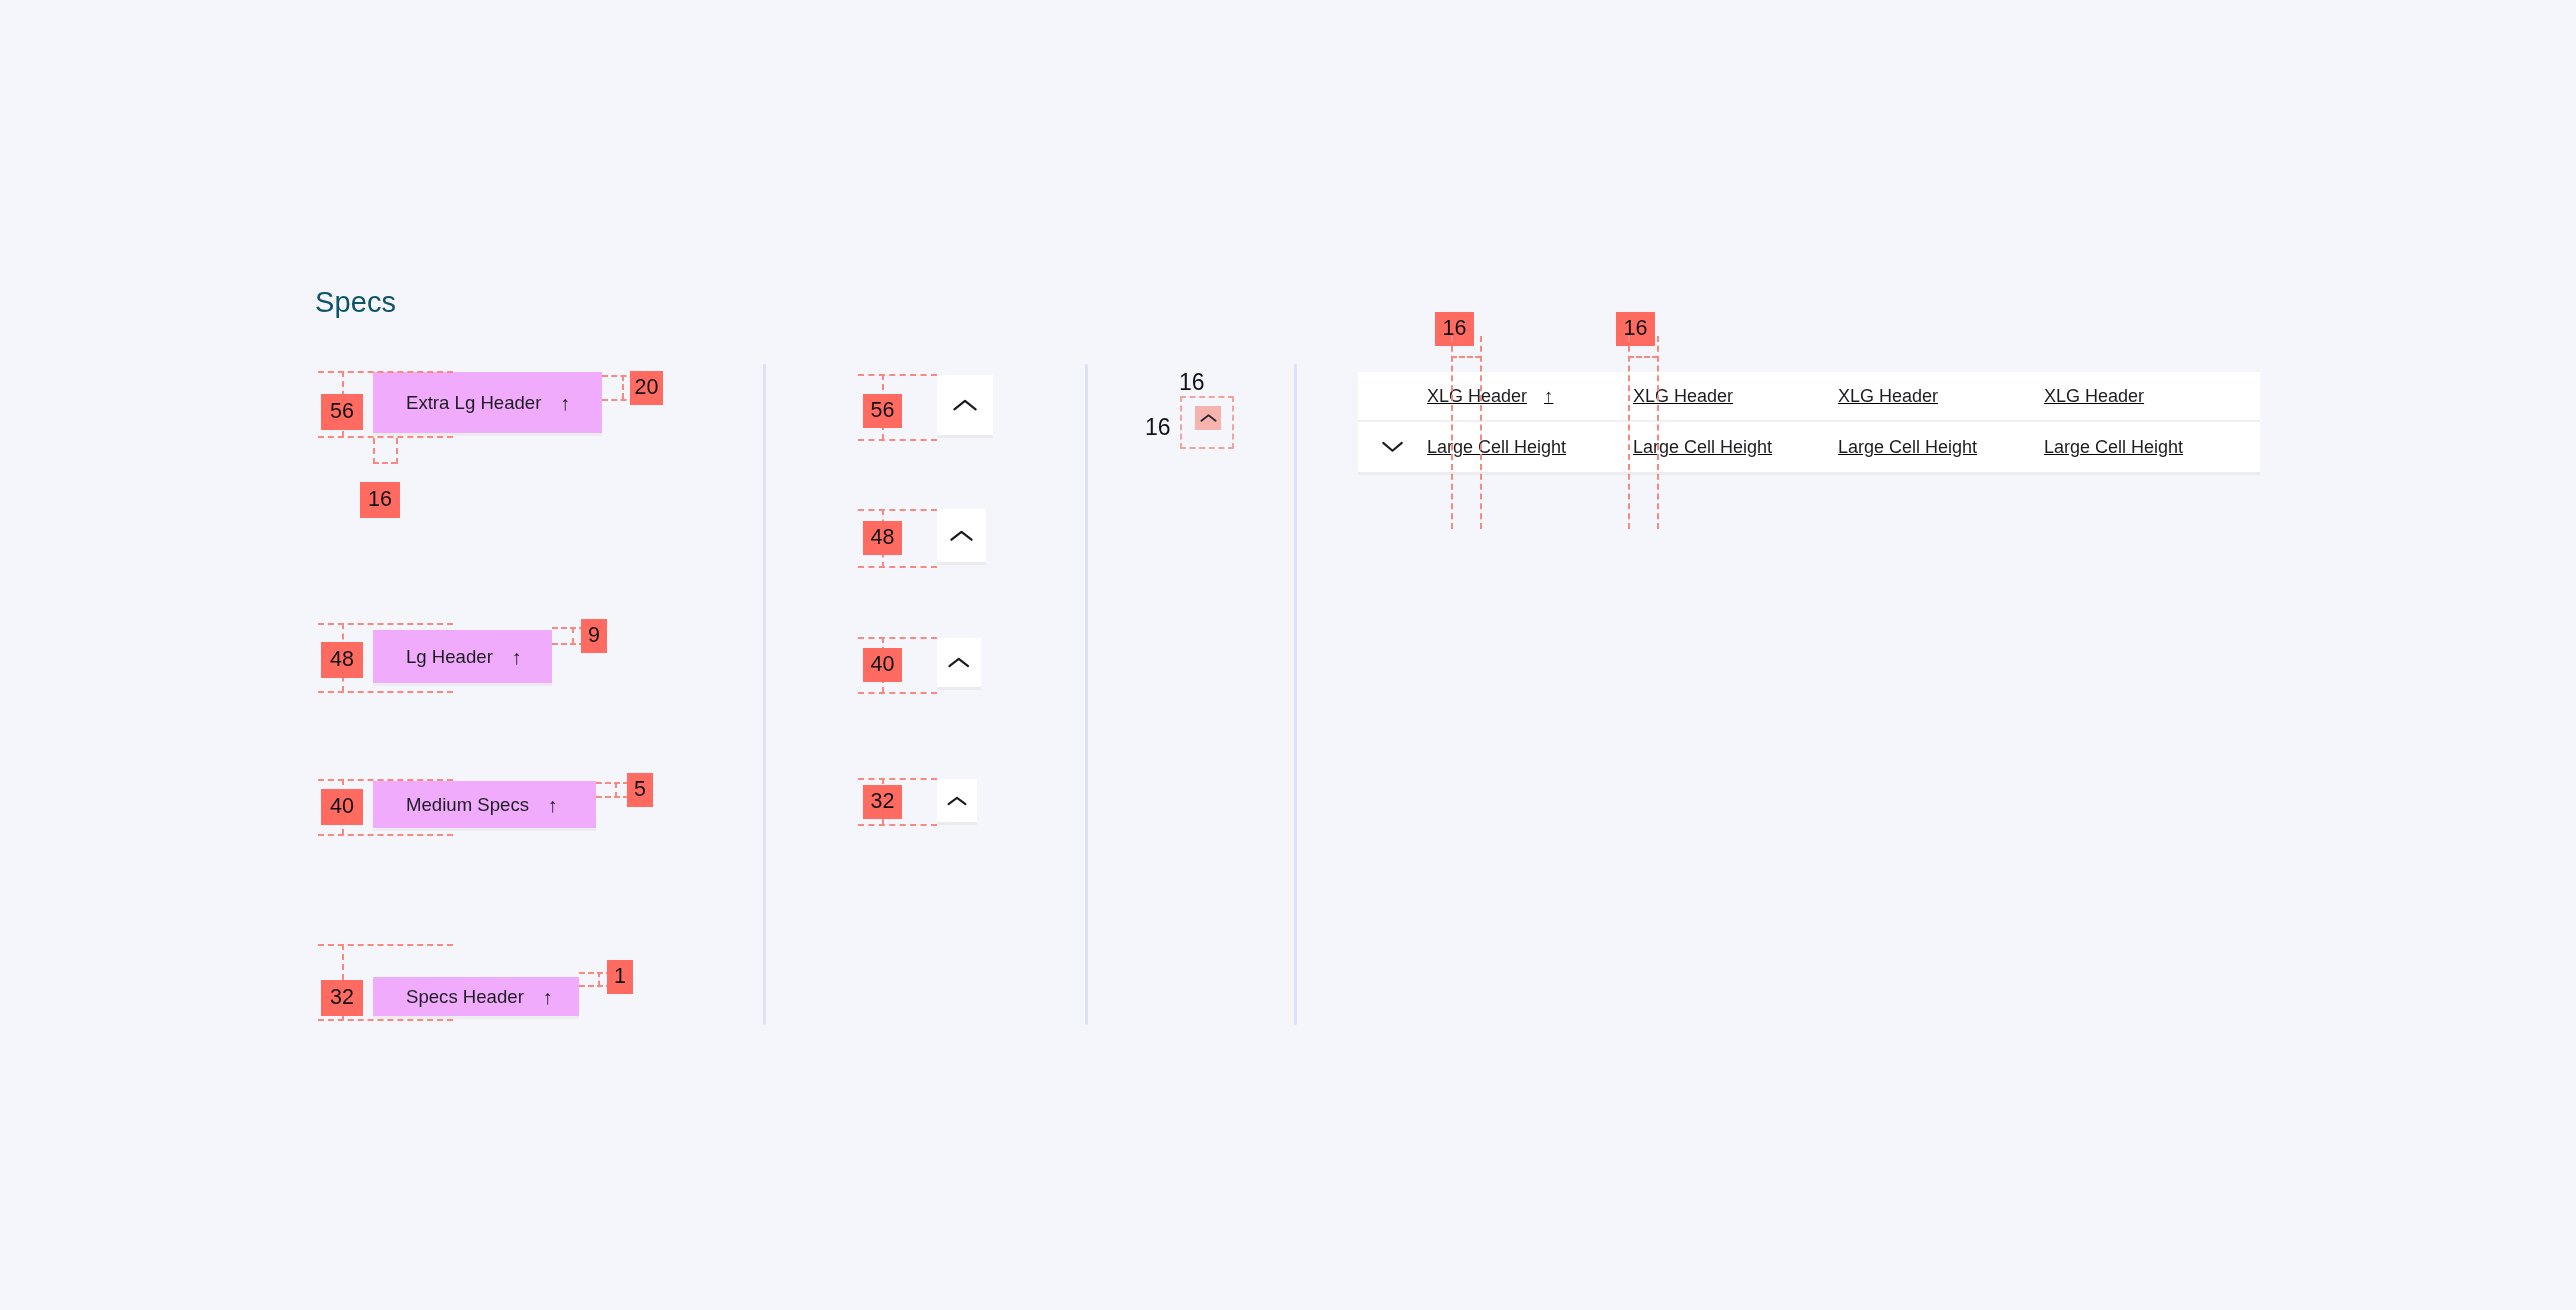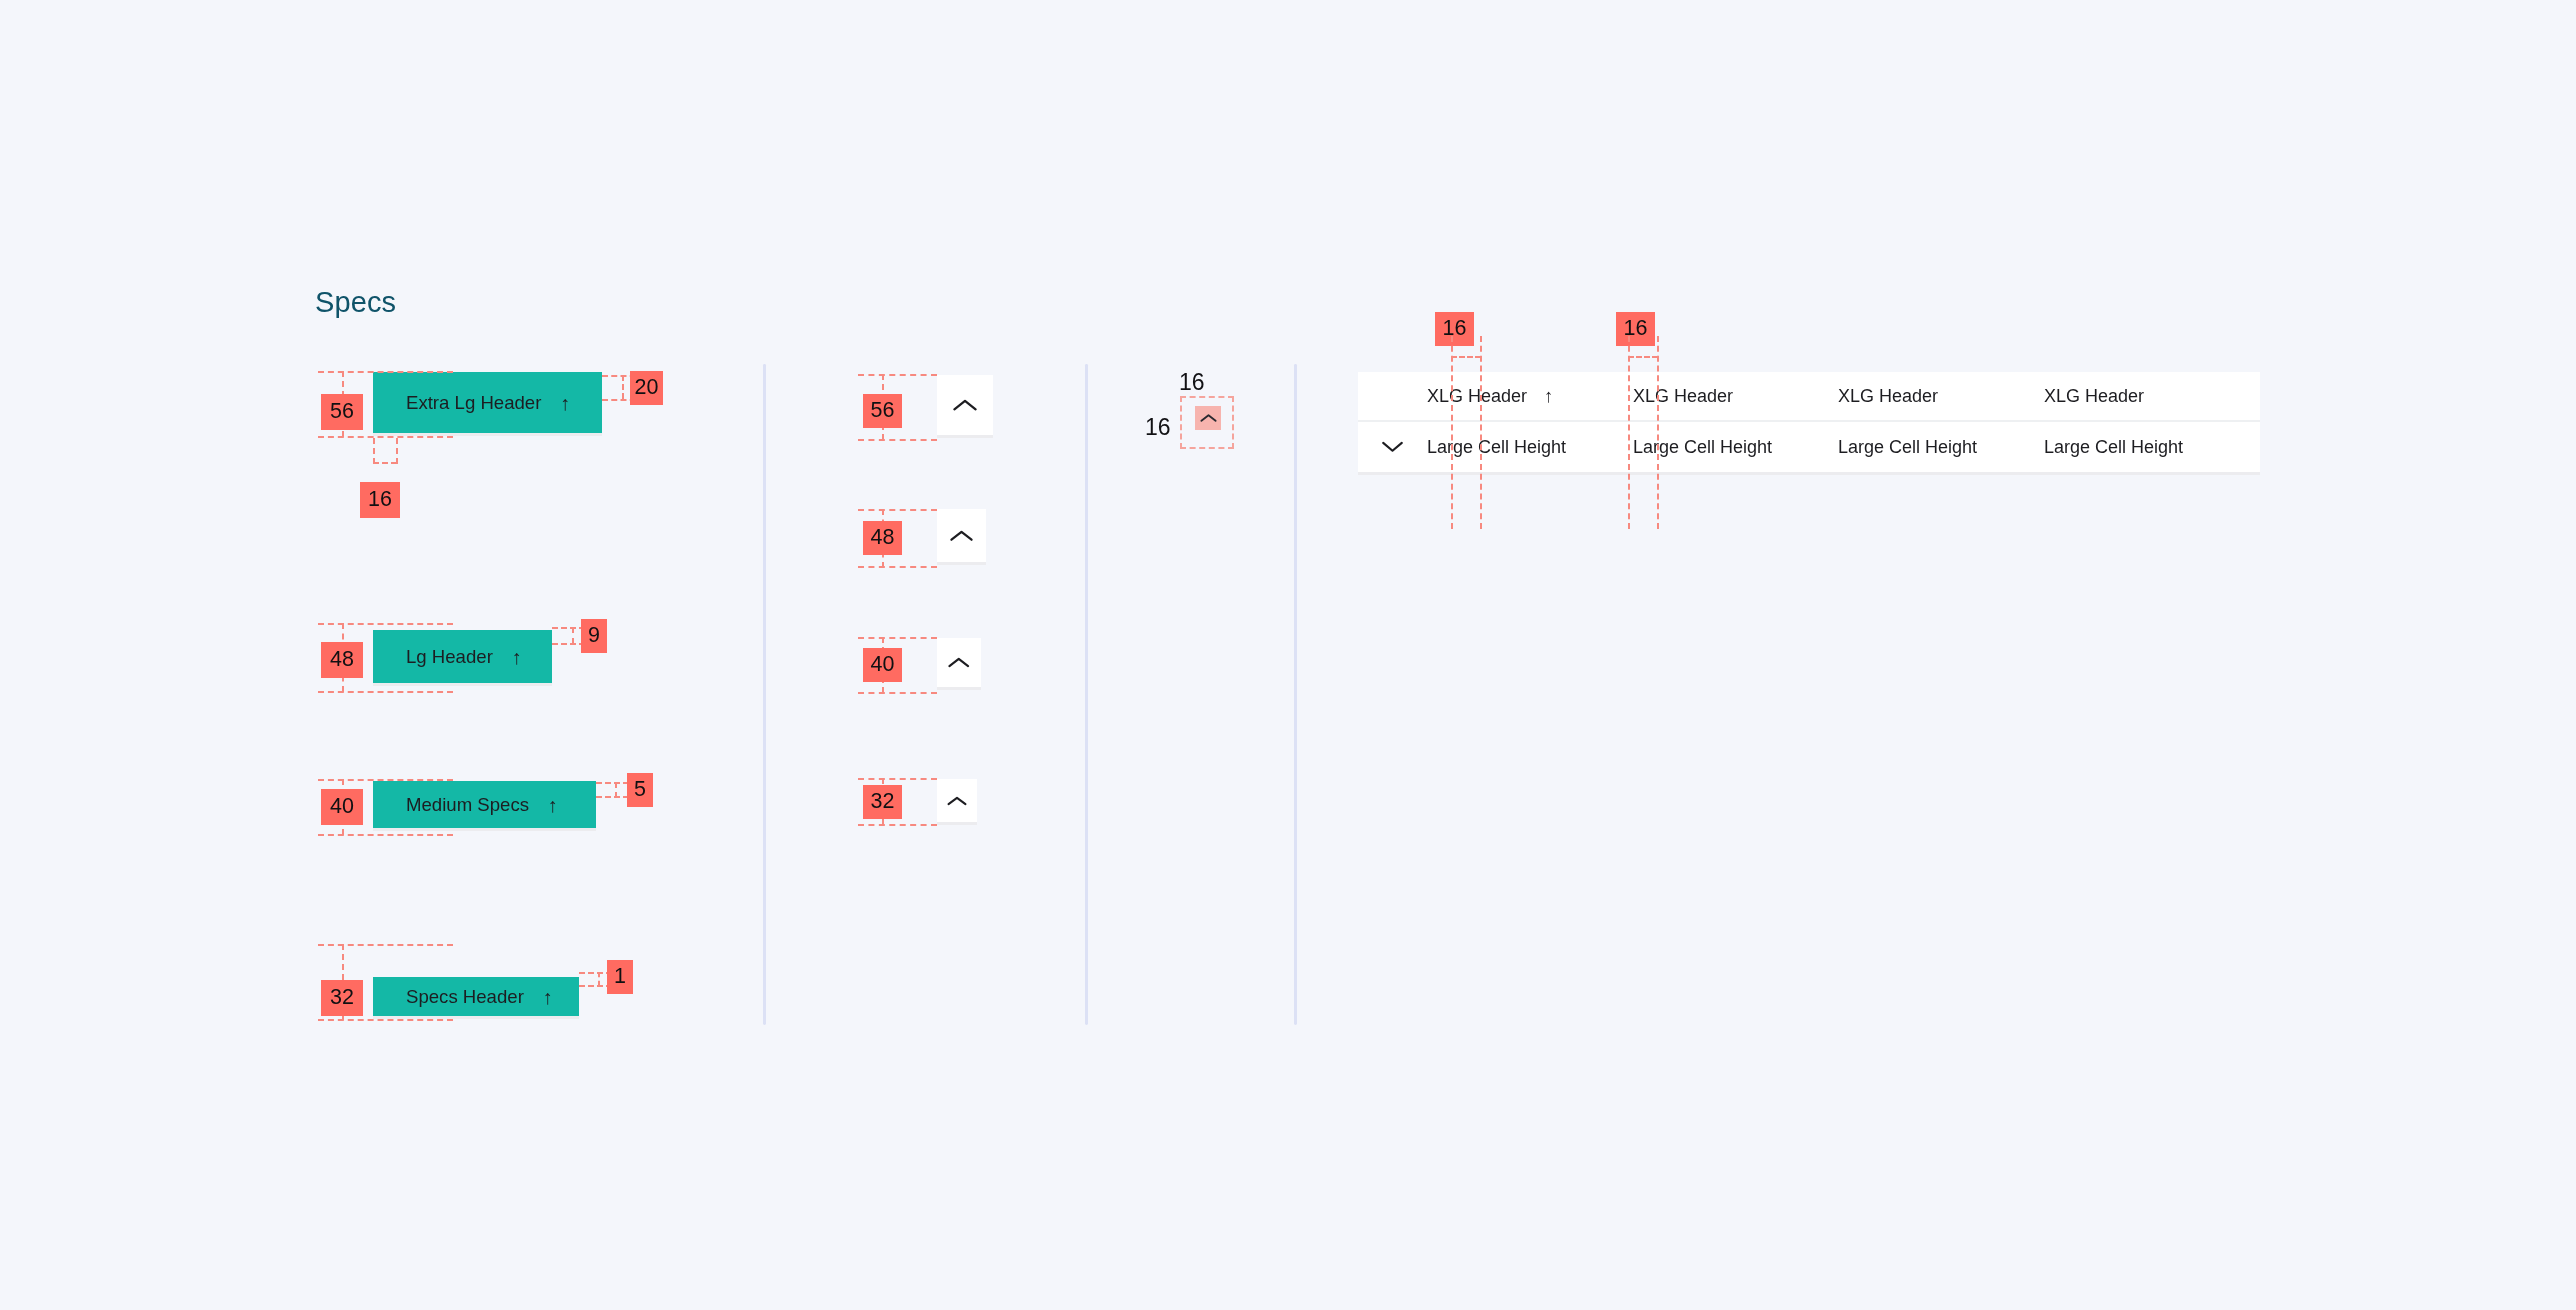--- a/index.html
+++ b/index.html
@@ -32,21 +32,21 @@
     top:364px;
     height:661px;
   }
   .col-divider.d1{ left:763px; }
   .col-divider.d2{ left:1085px; }
   .col-divider.d3{ left:1294px; }
 
   
   .surface{
     position:absolute;
-    background:#14b8a6;
+    background:#f0abfc;
     border-bottom:3.6px solid #ececef;
     display:flex;
     align-items:center;
   }
   .surface .label{
     font-size:18.6px;
     color:#1d1d21;
     font-weight:400;
     white-space:nowrap;
   }
@@ -112,20 +112,21 @@
   }
 
   
   .data-table{
     position:absolute;
     left:1358px; top:372px;
     width:902px;
     background:#ffffff;
     border-bottom:3.6px solid #ececef;
     z-index:2;
+    text-decoration:underline;
   }
   .tbl-row{
     display:flex;
     align-items:center;
   }
   .tbl-row.head{ height:50px; border-bottom:2.9px solid #eef0f2; }
   .tbl-row.body{ height:50px;align-items:flex-end; }
   .tbl-cell{
     display:flex;
     align-items:center;

